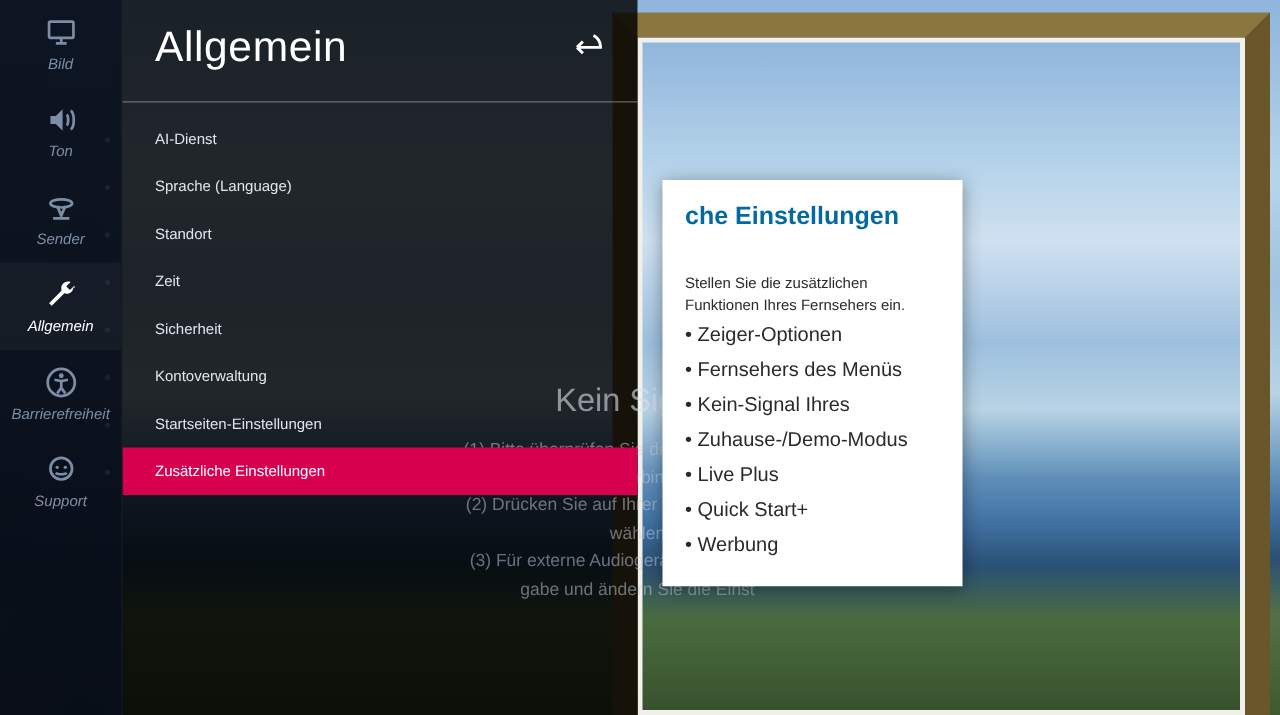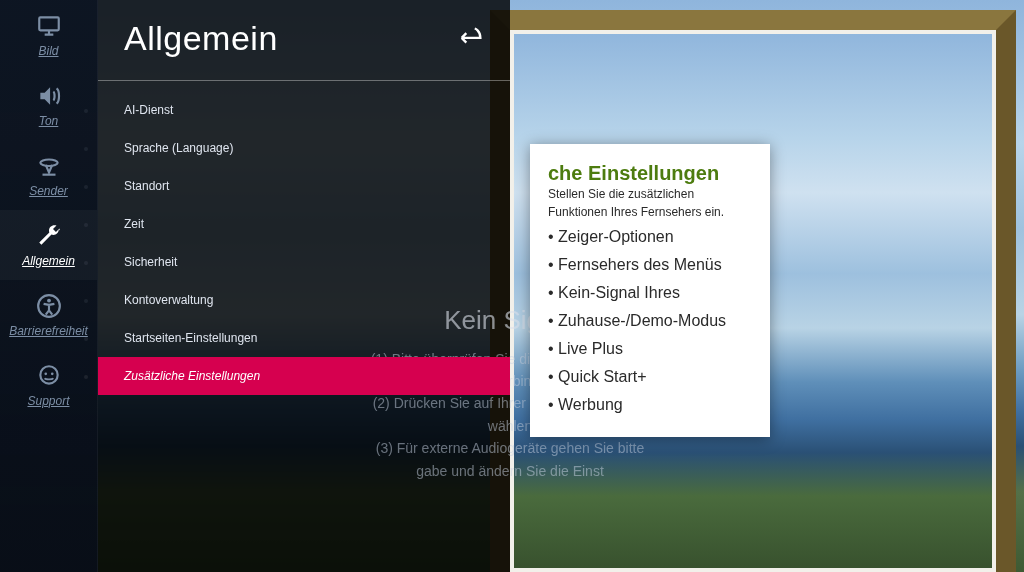--- a/index.html
+++ b/index.html
@@ -52,21 +52,20 @@
     display: flex;
     flex-direction: column;
     align-items: center;
     justify-content: center;
     gap: 5px;
     height: 70px;
     color: #7c8ea5;
     font-size: 12px;
     font-style: italic;
     cursor: pointer;
-    text-decoration: underline;
   }
   .sidebar-item.active {
     color: #fff;
     background: rgba(255,255,255,0.04);
   }
   .sidebar-item .icon {
     width: 30px; height: 26px;
     display: flex; align-items: center; justify-content: center;
   }
   .sidebar-item svg { width: 28px; height: 26px; fill: currentColor; }
@@ -102,21 +101,20 @@
   .menu-item {
     padding: 12px 26px;
     color: #dfe5ef;
     font-size: 12px;
     font-weight: 300;
     cursor: pointer;
   }
   .menu-item.selected {
     background: #d6004f;
     color: #fff;
-    font-style: italic;
   }
 
   
   .nosignal {
     position: absolute;
     left: 250px; top: 300px;
     width: 520px;
     color: rgba(200,210,225,0.5);
     font-size: 14px;
     line-height: 1.6;
@@ -136,21 +134,22 @@
     width: 240px;
     background: #ffffff;
     color: #2a2a2a;
     padding: 18px 18px 18px 18px;
     z-index: 10;
     box-shadow: 0 2px 14px rgba(0,0,0,0.4);
   }
   .help-title {
     font-size: 20px;
     font-weight: 600;
-    color: #4d7c0f;
+    margin-bottom: 32px;
+    color: #0369a1;
   }
   .help-desc {
     font-size: 12px;
     line-height: 1.5;
     margin-bottom: 2px;
     color: #2a2a2a;
   }
   .help-list {
     list-style: none;
     font-size: 16px;

